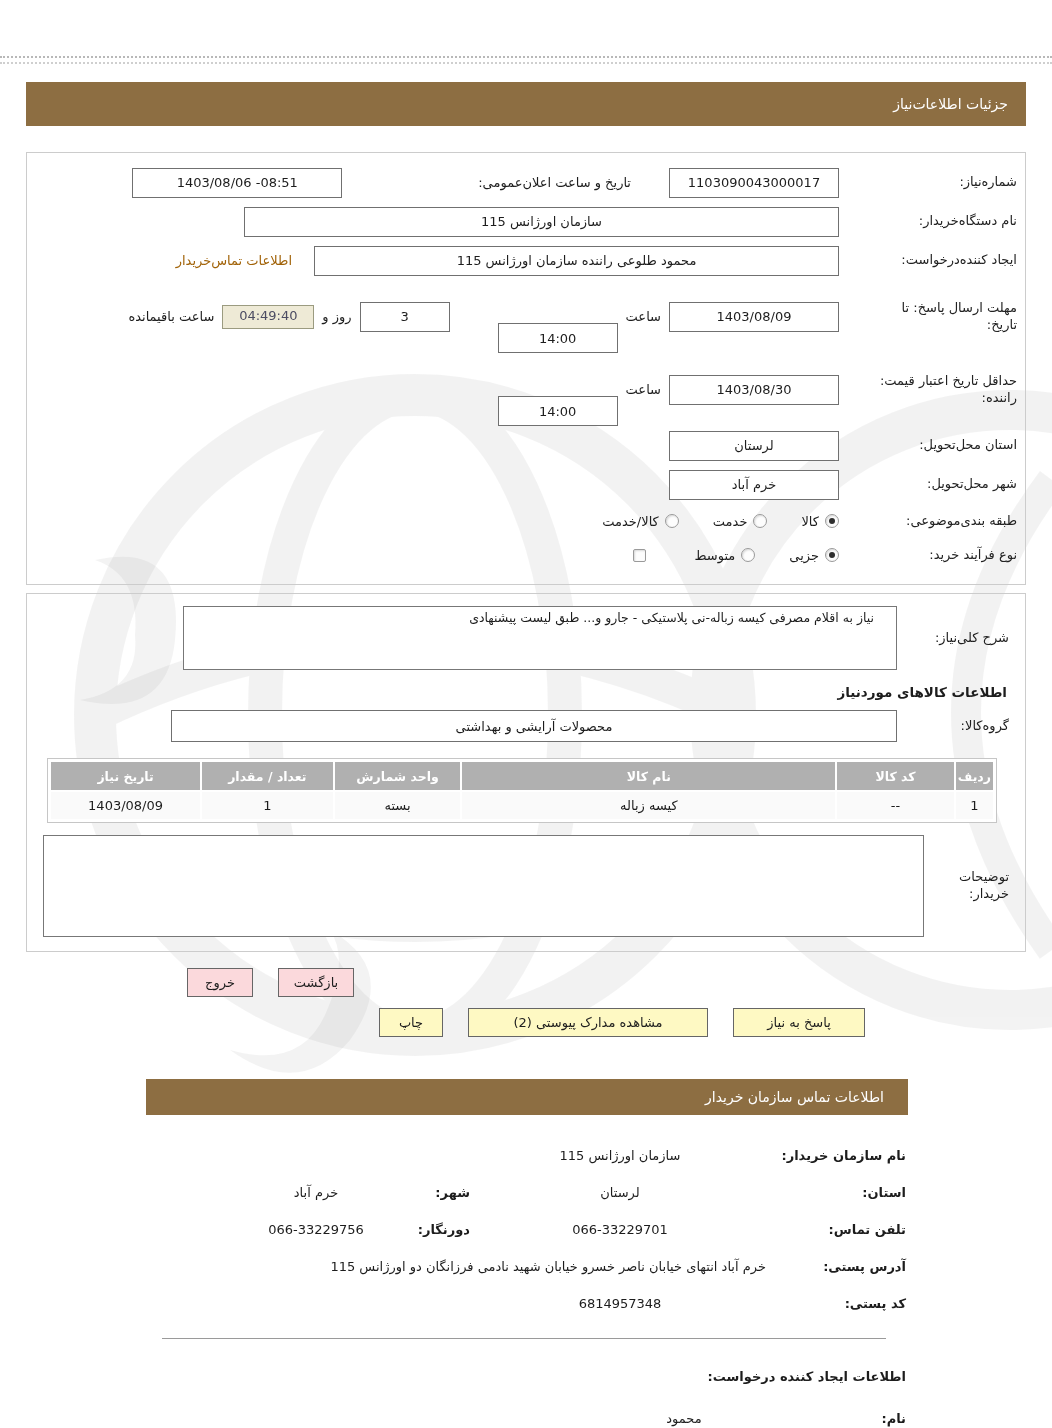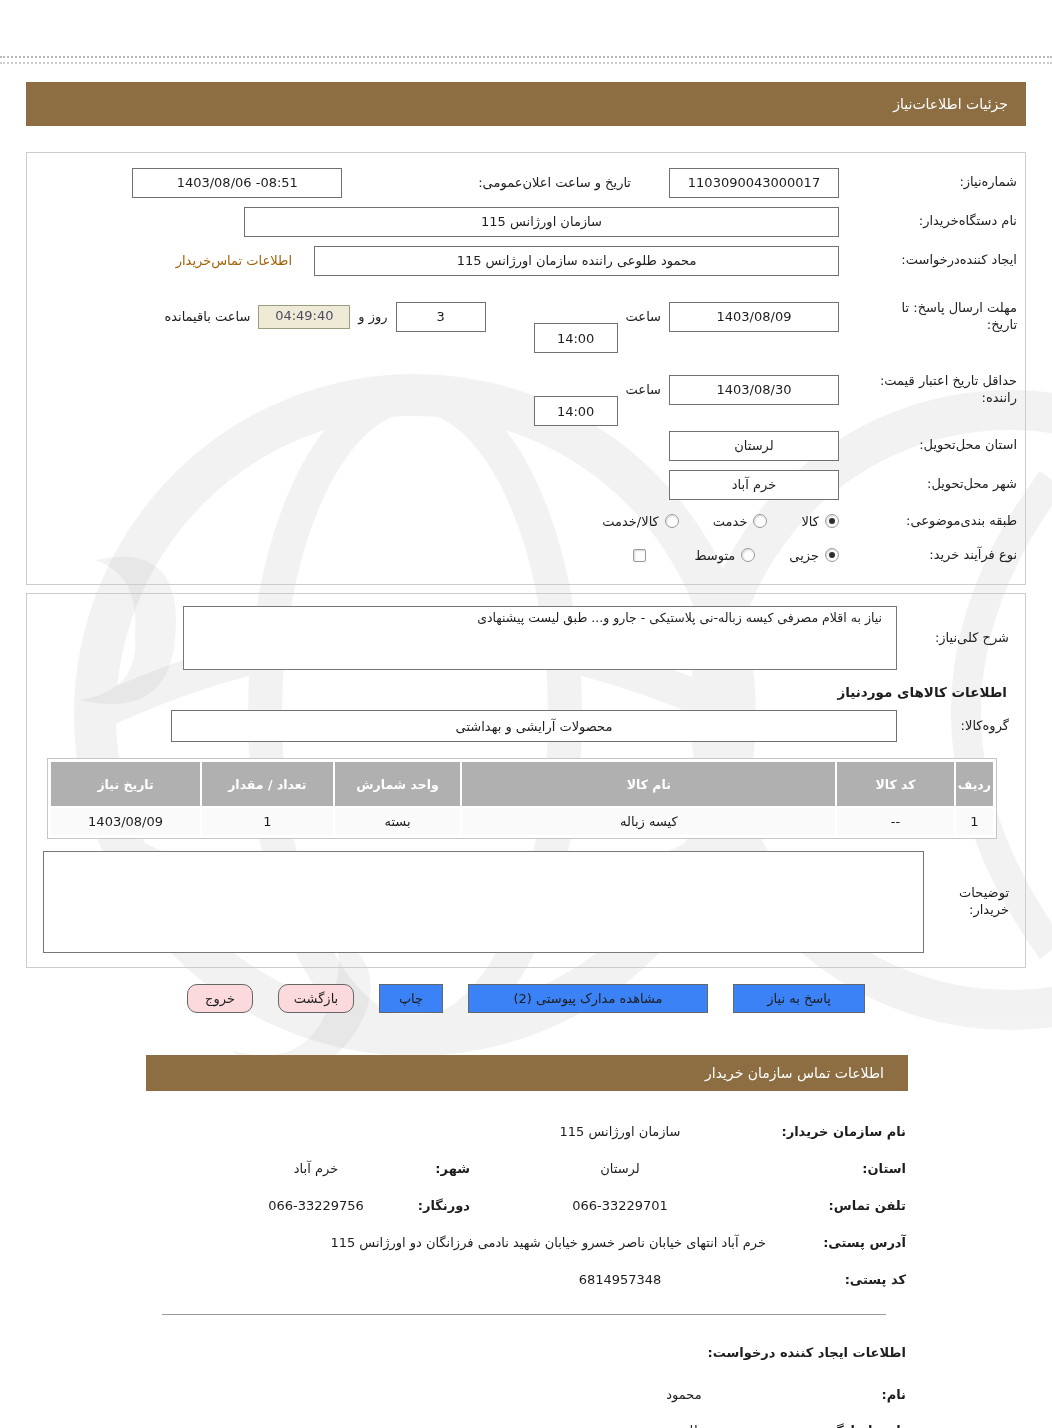--- a/index.html
+++ b/index.html
@@ -22,21 +22,21 @@
   .panel { border:1px solid #ccc; margin:26px 26px 0 26px; padding:10px 8px 12px 8px; background:transparent; }
   .panel2 { border:1px solid #ccc; margin:8px 26px 0 26px; padding:12px 8px 14px 8px; }
 
   .frow { display:flex; align-items:center; min-height:39px; }
   .flabel { width:178px; padding-left:6px; line-height:1.25; color:#222; }
 
   .vbox { border:1px solid #707070; background:#fff; height:30px; display:flex;
           align-items:center; justify-content:center; text-align:center; }
   .ltr { direction:ltr; unicode-bidi:embed; }
   .w200 { width:170px; } .w210 { width:210px; } .w595 { width:595px; }
-  .w525 { width:525px; } .w100 { width:84px;margin-top:43px; } .w90 { width:90px; }
+  .w525 { width:525px; } .w100 { width:120px;margin-top:43px; } .w90 { width:90px; }
 
   .sep30 { width:30px; } .sep48 { width:48px; } .sep125 { width:128px; }
 
   .inlbl { padding:0 8px; white-space:nowrap; }
   .link { color:#a16207; cursor:pointer; padding-right:22px; white-space:nowrap; }
 
   .timer { background:#eeead6; border:1px solid #9b9b80; width:92px; height:24px;
            display:flex; align-items:flex-start; justify-content:center; overflow:hidden;
            font-size:13px; color:#4c4c62; line-height:20px; }
 
@@ -45,43 +45,43 @@
            box-shadow: inset 1px 1px 2px rgba(0,0,0,.15); }
   .radio.checked::after { content:""; position:absolute; inset:3px; border-radius:50%; background:#2e2e2e; }
   .checkbox { width:13px; height:13px; border:1px solid #9a9a9a; background:#fdfdfd;
               border-radius:2px; display:inline-block; flex:none;
               box-shadow: inset 1px 1px 2px rgba(0,0,0,.15); }
   .optlbl { padding:0 6px 0 0; }
   .optgap { width:34px; }
 
   .b2row { display:flex; margin:0 8px; }
   .blabel { font-weight:normal; width:112px; padding-left:4px; line-height:1.3; }
-  .tarea { border:1px solid #777; background:#fff; padding:3px 14px; font-size:12.5px;
+  .tarea { border:1px solid #777; background:#fff; padding:3px 22px; font-size:12.5px;
            line-height:1.3; overflow:hidden; }
   .desc-area { width:714px; height:64px; }
   .notes-area { width:896px; height:102px; }
   .notes-lbl { width:86px; }
 
   .sec-heading { font-weight:bold; font-size:13.5px; margin:14px 10px 10px 10px; }
 
   .grp-input { width:726px; height:32px; }
 
   .tblwrap { margin:16px 20px 12px 12px; border:1px solid #c6c6c6; background:#fff; padding:1px; }
   table.goods { width:100%; border-collapse:separate; border-spacing:2px; }
   table.goods th { background:#b0b0b0; color:#fff; font-weight:bold; font-size:12.5px;
-                   height:44px; text-align:center; }
+                   height:28px; text-align:center; }
   table.goods td { background:#fafafa; height:27px; text-align:center; font-size:13px; }
   .c-radif{width:4%;} .c-code{width:12.5%;} .c-name{width:40%;}
   .c-unit{width:13.5%;} .c-qty{width:14%;} .c-date{width:16%;}
 
   .btnrow { display:flex; justify-content:center; gap:25px; margin-top:16px; }
   .btn { border:1px solid #666; height:29px; display:flex; align-items:center; justify-content:center;
          font-size:13px; padding:0 14px; cursor:pointer; white-space:nowrap; }
-  .btn.green { background:#3b82f6; }
-  .btn.pink  { background:#fbd9dc;border-radius:10px; }
+  .btn.green { background:#fef9c3;margin-top:40px; }
+  .btn.pink  { background:#fbd9dc; }
   .bw132{min-width:132px;} .bw240{min-width:240px;} .bw64{min-width:64px;}
   .bw76{min-width:76px;} .bw66{min-width:66px;}
 
   .contact { margin:22px 146px 0 144px; }
   .crow { display:flex; align-items:center; min-height:37px; }
   .clabel { font-weight:bold; width:136px; }
   .cval { width:300px; text-align:center; }
   .cval-right { text-align:right; padding-right:4px; }
   .clabel-2 { font-weight:bold; width:84px; }
   .cval-2 { width:140px; text-align:center; }

